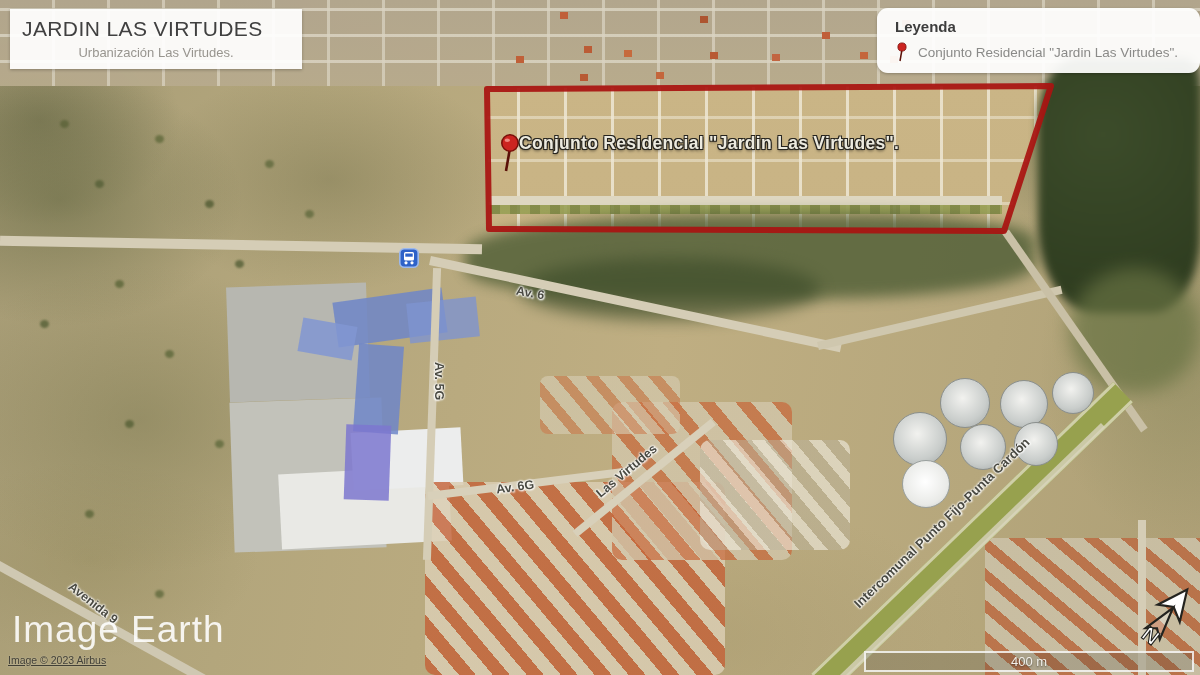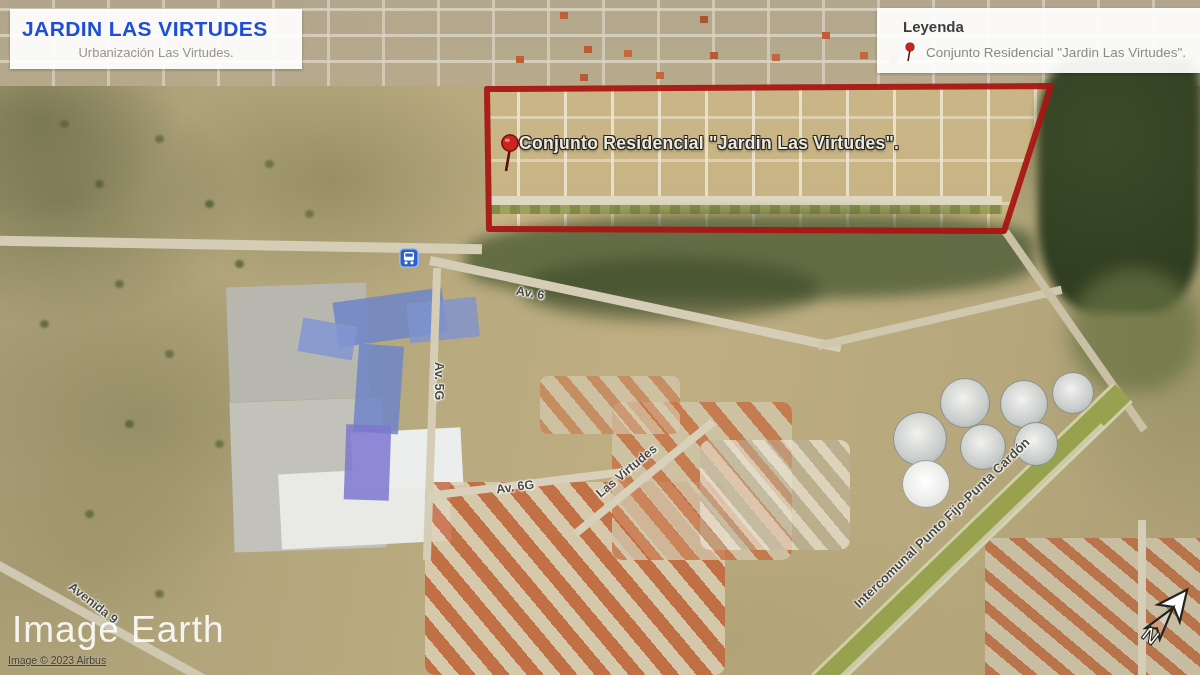--- a/index.html
+++ b/index.html
@@ -12,24 +12,24 @@
       radial-gradient(ellipse 260px 160px at 330px 180px, rgba(110,108,70,.4), transparent 70%),
       radial-gradient(ellipse 240px 140px at 90px 560px, rgba(150,140,95,.5), transparent 70%),
       radial-gradient(ellipse 300px 200px at 1150px 120px, rgba(60,75,40,.55), transparent 70%),
       radial-gradient(ellipse 200px 260px at 1180px 360px, rgba(120,125,80,.4), transparent 70%),
       radial-gradient(ellipse 400px 200px at 700px 640px, rgba(160,148,105,.4), transparent 70%),
       linear-gradient(100deg,#a79c76 0%,#b3a67c 25%,#bfae82 55%,#b6a77c 80%,#ad9f76 100%);}
   .abs{position:absolute;}
   
   .title-box{position:absolute;left:10px;top:9px;width:268px;background:rgba(255,255,255,.93);
     padding:8px 12px 9px 12px;box-shadow:0 1px 3px rgba(0,0,0,.25);}
-  .title-box h1{margin:0;font-size:21px;font-weight:bold;color:#1d4ed8;letter-spacing:.4px;}
+  .title-box h1{margin:0;font-size:21px;font-weight:normal;color:#404040;letter-spacing:.4px;}
   .title-box p{margin:4px 0 0 0;font-size:13px;color:#98958f;text-align:center;}
   .legend-box{position:absolute;left:877px;top:8px;width:323px;box-sizing:border-box;
-    background:rgba(255,255,255,.93);padding:10px 0 10px 26px;box-shadow:0 1px 3px rgba(0,0,0,.25);}
+    background:rgba(255,255,255,.93);padding:10px 0 10px 18px;box-shadow:0 1px 3px rgba(0,0,0,.25);border-radius:11px;}
   .legend-box h2{margin:0;font-size:15px;font-weight:bold;color:#3d3d3d;}
   .legend-row{display:flex;align-items:center;margin-top:7px;gap:9px;}
   .legend-row span{font-size:13.5px;color:#8a8a88;}
   .maplabel{position:absolute;font-size:12.5px;font-weight:bold;color:#4a4a42;white-space:nowrap;
     text-shadow:0 0 2px #fff,0 0 2px #fff,0 0 3px #fff,1px 1px 2px #fff;}
   .placemark-label{position:absolute;left:519px;top:133px;font-size:17.5px;font-weight:bold;
     color:#eceadf;letter-spacing:.3px;white-space:nowrap;
     text-shadow:-1px -1px 0 #26241f,1px -1px 0 #26241f,-1px 1px 0 #26241f,1px 1px 0 #26241f,0 2px 3px rgba(0,0,0,.55);}
   .watermark{position:absolute;left:392px;top:272px;font-size:100px;line-height:1;font-weight:bold;
     font-style:italic;color:rgba(255,255,255,.9);letter-spacing:2px;white-space:nowrap;}
@@ -169,20 +169,23 @@
         <line x1="13" y1="15" x2="9" y2="38" stroke="#5a1008" stroke-width="3"></line>
         <circle cx="13" cy="10" r="8.2" fill="#CC2420" stroke="#7a100a" stroke-width="1.6"></circle>
       </svg>
       <span>Conjunto Residencial "Jardin Las Virtudes".</span>
     </div>
   </div>
 
   <div class="ge-logo">Image Earth</div>
   <div class="copyright">Image © 2023 Airbus</div>
 
+  <div class="scalebar">
+    <span>400 m</span>
+  </div>
 
   <div class="abs" style="left:1128px;top:576px;">
     <svg width="74" height="84" viewBox="0 0 74 84">
       <g transform="rotate(38 37 42)">
         <polygon points="37,6 51,36 37,28 23,36" fill="#ffffff" stroke="#23231f" stroke-width="2.2"></polygon>
         <polygon points="37,29 46,62 37,55 28,62" fill="rgba(255,255,255,.3)" stroke="#23231f" stroke-width="2.2"></polygon>
         <text x="29" y="72" font-size="21" font-weight="bold" fill="#ffffff" stroke="#23231f" stroke-width="1.1" font-family="Liberation Sans, sans-serif">N</text>
       </g>
     </svg>
   </div>

